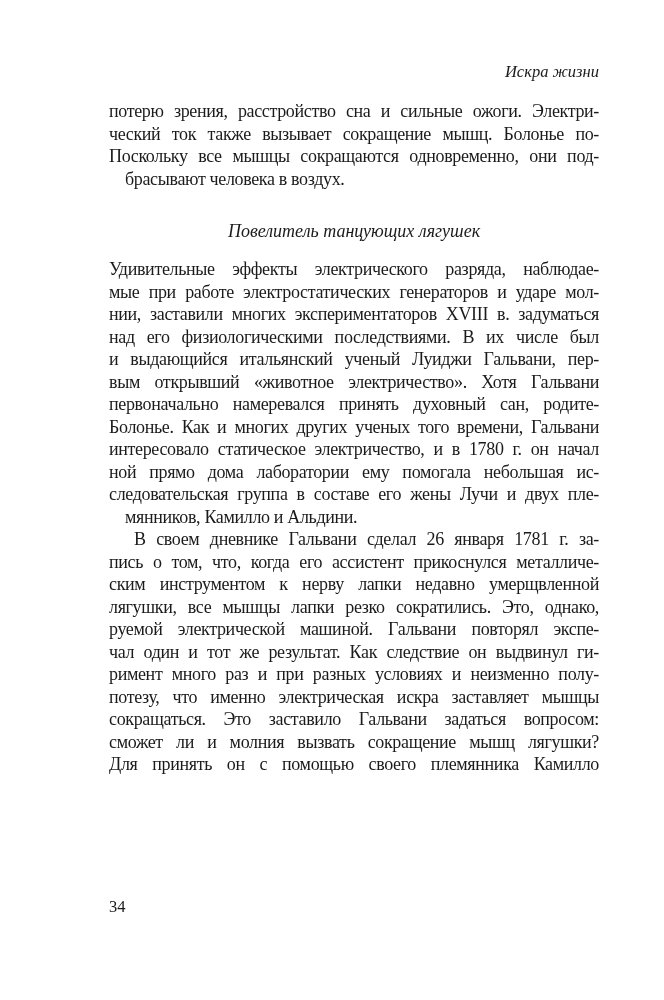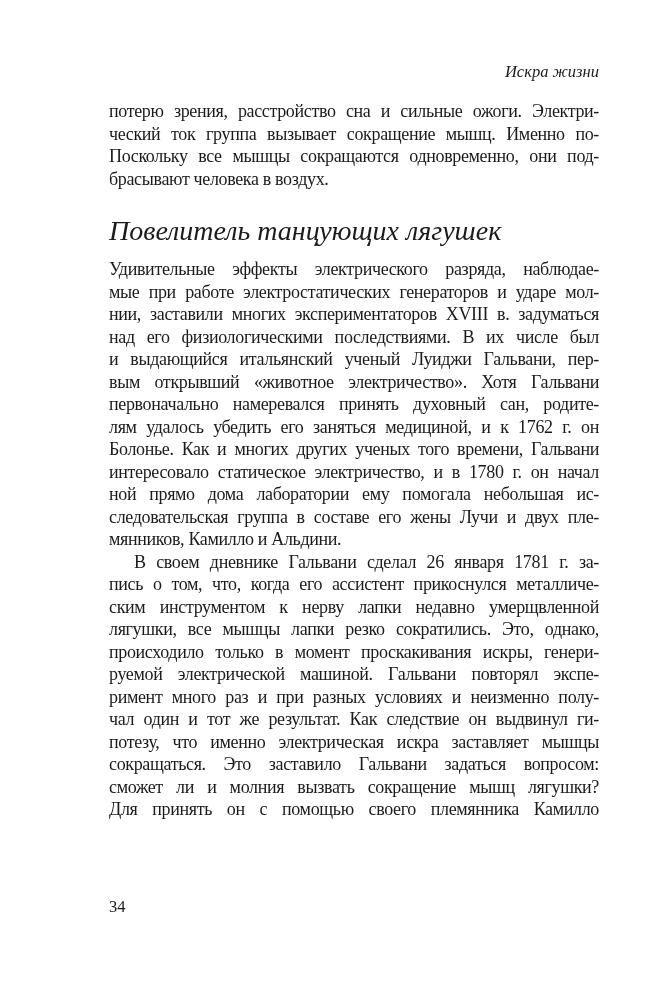--- a/index.html
+++ b/index.html
@@ -41,30 +41,32 @@
   .para-first {
     margin-top: 100px;
   }
   .line {
     text-align: justify;
     text-align-last: justify;
     white-space: nowrap;
   }
   .line.last {
     text-align-last: left;
+    margin-left: 16px;
   }
   .line.indent {
     text-indent: 25px;
   }
   .section-heading {
     margin: 26px 0 12px 0;
     font-weight: normal;
     font-style: italic;
-    font-size: 28px;
+    font-size: 18px;
     line-height: 30px;
+    text-align: center;
     letter-spacing: 0;
   }
   .page-number {
     position: absolute;
     top: 897px;
     left: 0;
     width: 100%;
     text-align: left;
     font-size: 16.5px;
     line-height: 20px;
@@ -73,52 +75,50 @@
 </head>
 <body>
 
 <div class="page">
   <div class="textcol">
 
     <div class="running-header">Искра жизни</div>
 
     <div class="para para-first">
         <div class="line">потерю зрения, расстройство сна и сильные ожоги. Электри-</div>
-        <div class="line">ческий ток группа вызывает сокращение мышц. Именно по-</div>
+        <div class="line">ческий ток также вызывает сокращение мышц. Болонье по-</div>
         <div class="line">Поскольку все мышцы сокращаются одновременно, они под-</div>
         <div class="line last">брасывают человека в воздух.</div>
       </div>
 
     <h2 class="section-heading">Повелитель танцующих лягушек</h2>
 
     <div class="para">
         <div class="line">Удивительные эффекты электрического разряда, наблюдае-</div>
         <div class="line">мые при работе электростатических генераторов и ударе мол-</div>
         <div class="line">нии, заставили многих экспериментаторов XVIII в. задуматься</div>
         <div class="line">над его физиологическими последствиями. В их числе был</div>
         <div class="line">и выдающийся итальянский ученый Луиджи Гальвани, пер-</div>
         <div class="line">вым открывший «животное электричество». Хотя Гальвани</div>
         <div class="line">первоначально намеревался принять духовный сан, родите-</div>
-        <div class="line">лям удалось убедить его заняться медициной, и к 1762 г. он</div>
         <div class="line">Болонье. Как и многих других ученых того времени, Гальвани</div>
         <div class="line">интересовало статическое электричество, и в 1780 г. он начал</div>
         <div class="line">ной прямо дома лаборатории ему помогала небольшая ис-</div>
         <div class="line">следовательская группа в составе его жены Лучи и двух пле-</div>
         <div class="line last">мянников, Камилло и Альдини.</div>
       </div>
 
     <div class="para">
         <div class="line indent">В своем дневнике Гальвани сделал 26 января 1781 г. за-</div>
         <div class="line">пись о том, что, когда его ассистент прикоснулся металличе-</div>
         <div class="line">ским инструментом к нерву лапки недавно умерщвленной</div>
         <div class="line">лягушки, все мышцы лапки резко сократились. Это, однако,</div>
-        <div class="line">происходило только в момент проскакивания искры, генери-</div>
         <div class="line">руемой электрической машиной. Гальвани повторял экспе-</div>
+        <div class="line">чал один и тот же результат. Как следствие он выдвинул ги-</div>
         <div class="line">римент много раз и при разных условиях и неизменно полу-</div>
-        <div class="line">чал один и тот же результат. Как следствие он выдвинул ги-</div>
         <div class="line">потезу, что именно электрическая искра заставляет мышцы</div>
         <div class="line">сокращаться. Это заставило Гальвани задаться вопросом:</div>
         <div class="line">сможет ли и молния вызвать сокращение мышц лягушки?</div>
         <div class="line">Для принять он с помощью своего племянника Камилло</div>
       </div>
 
     <div class="page-number">34</div>
   </div>
 </div>
 

